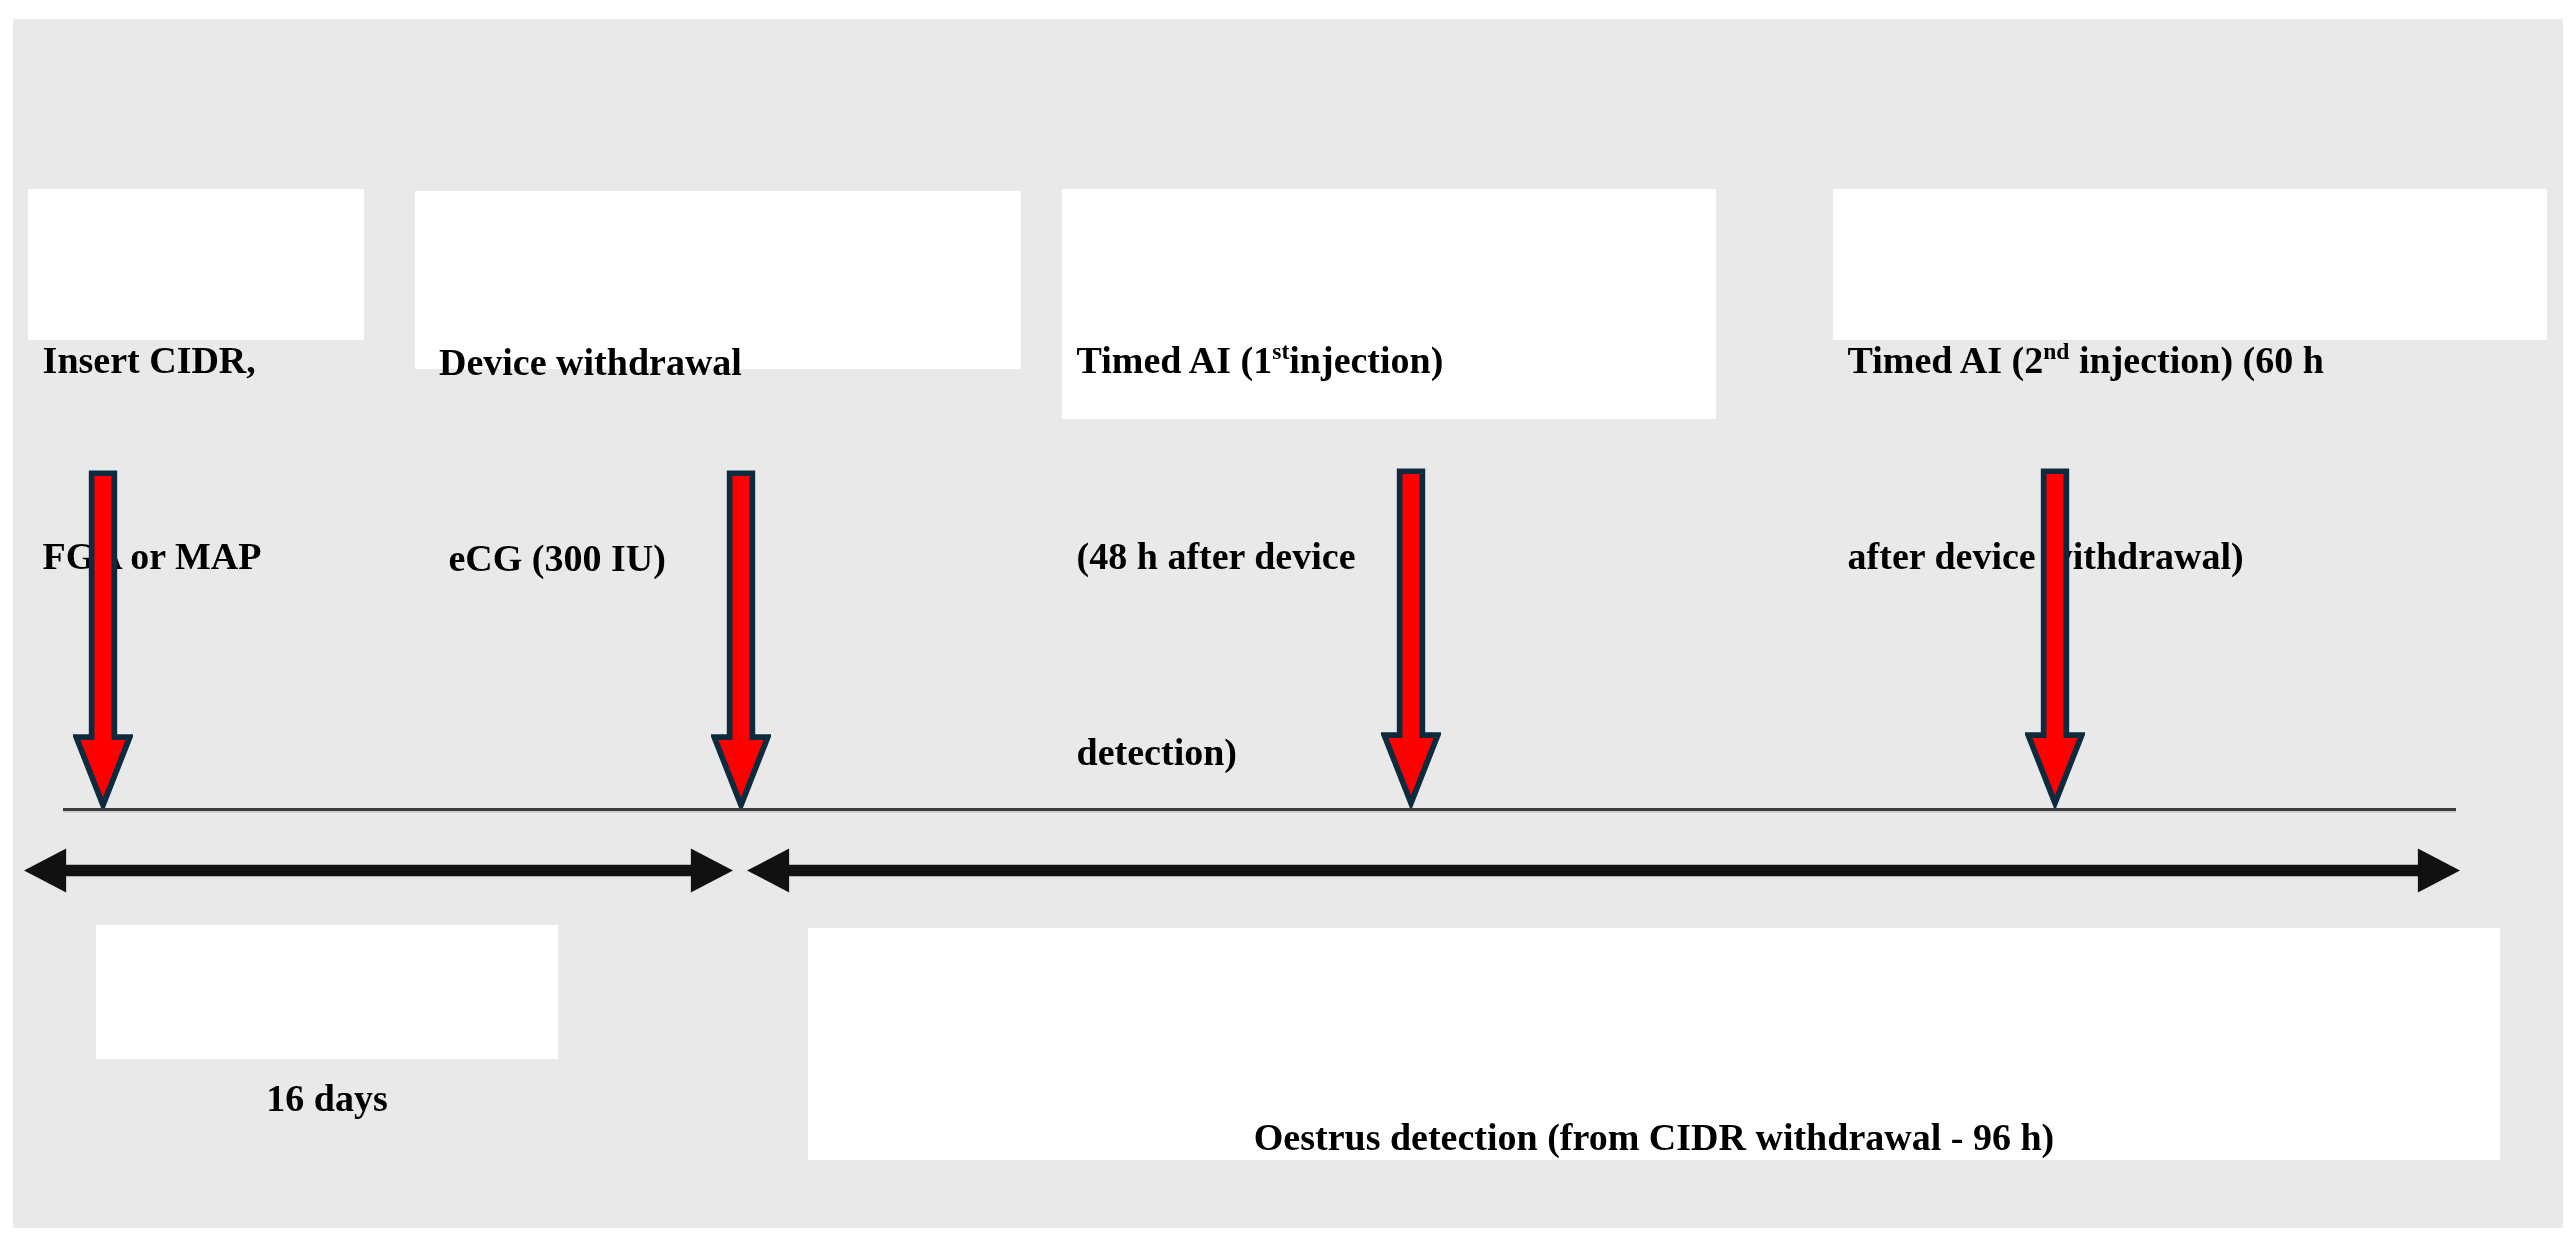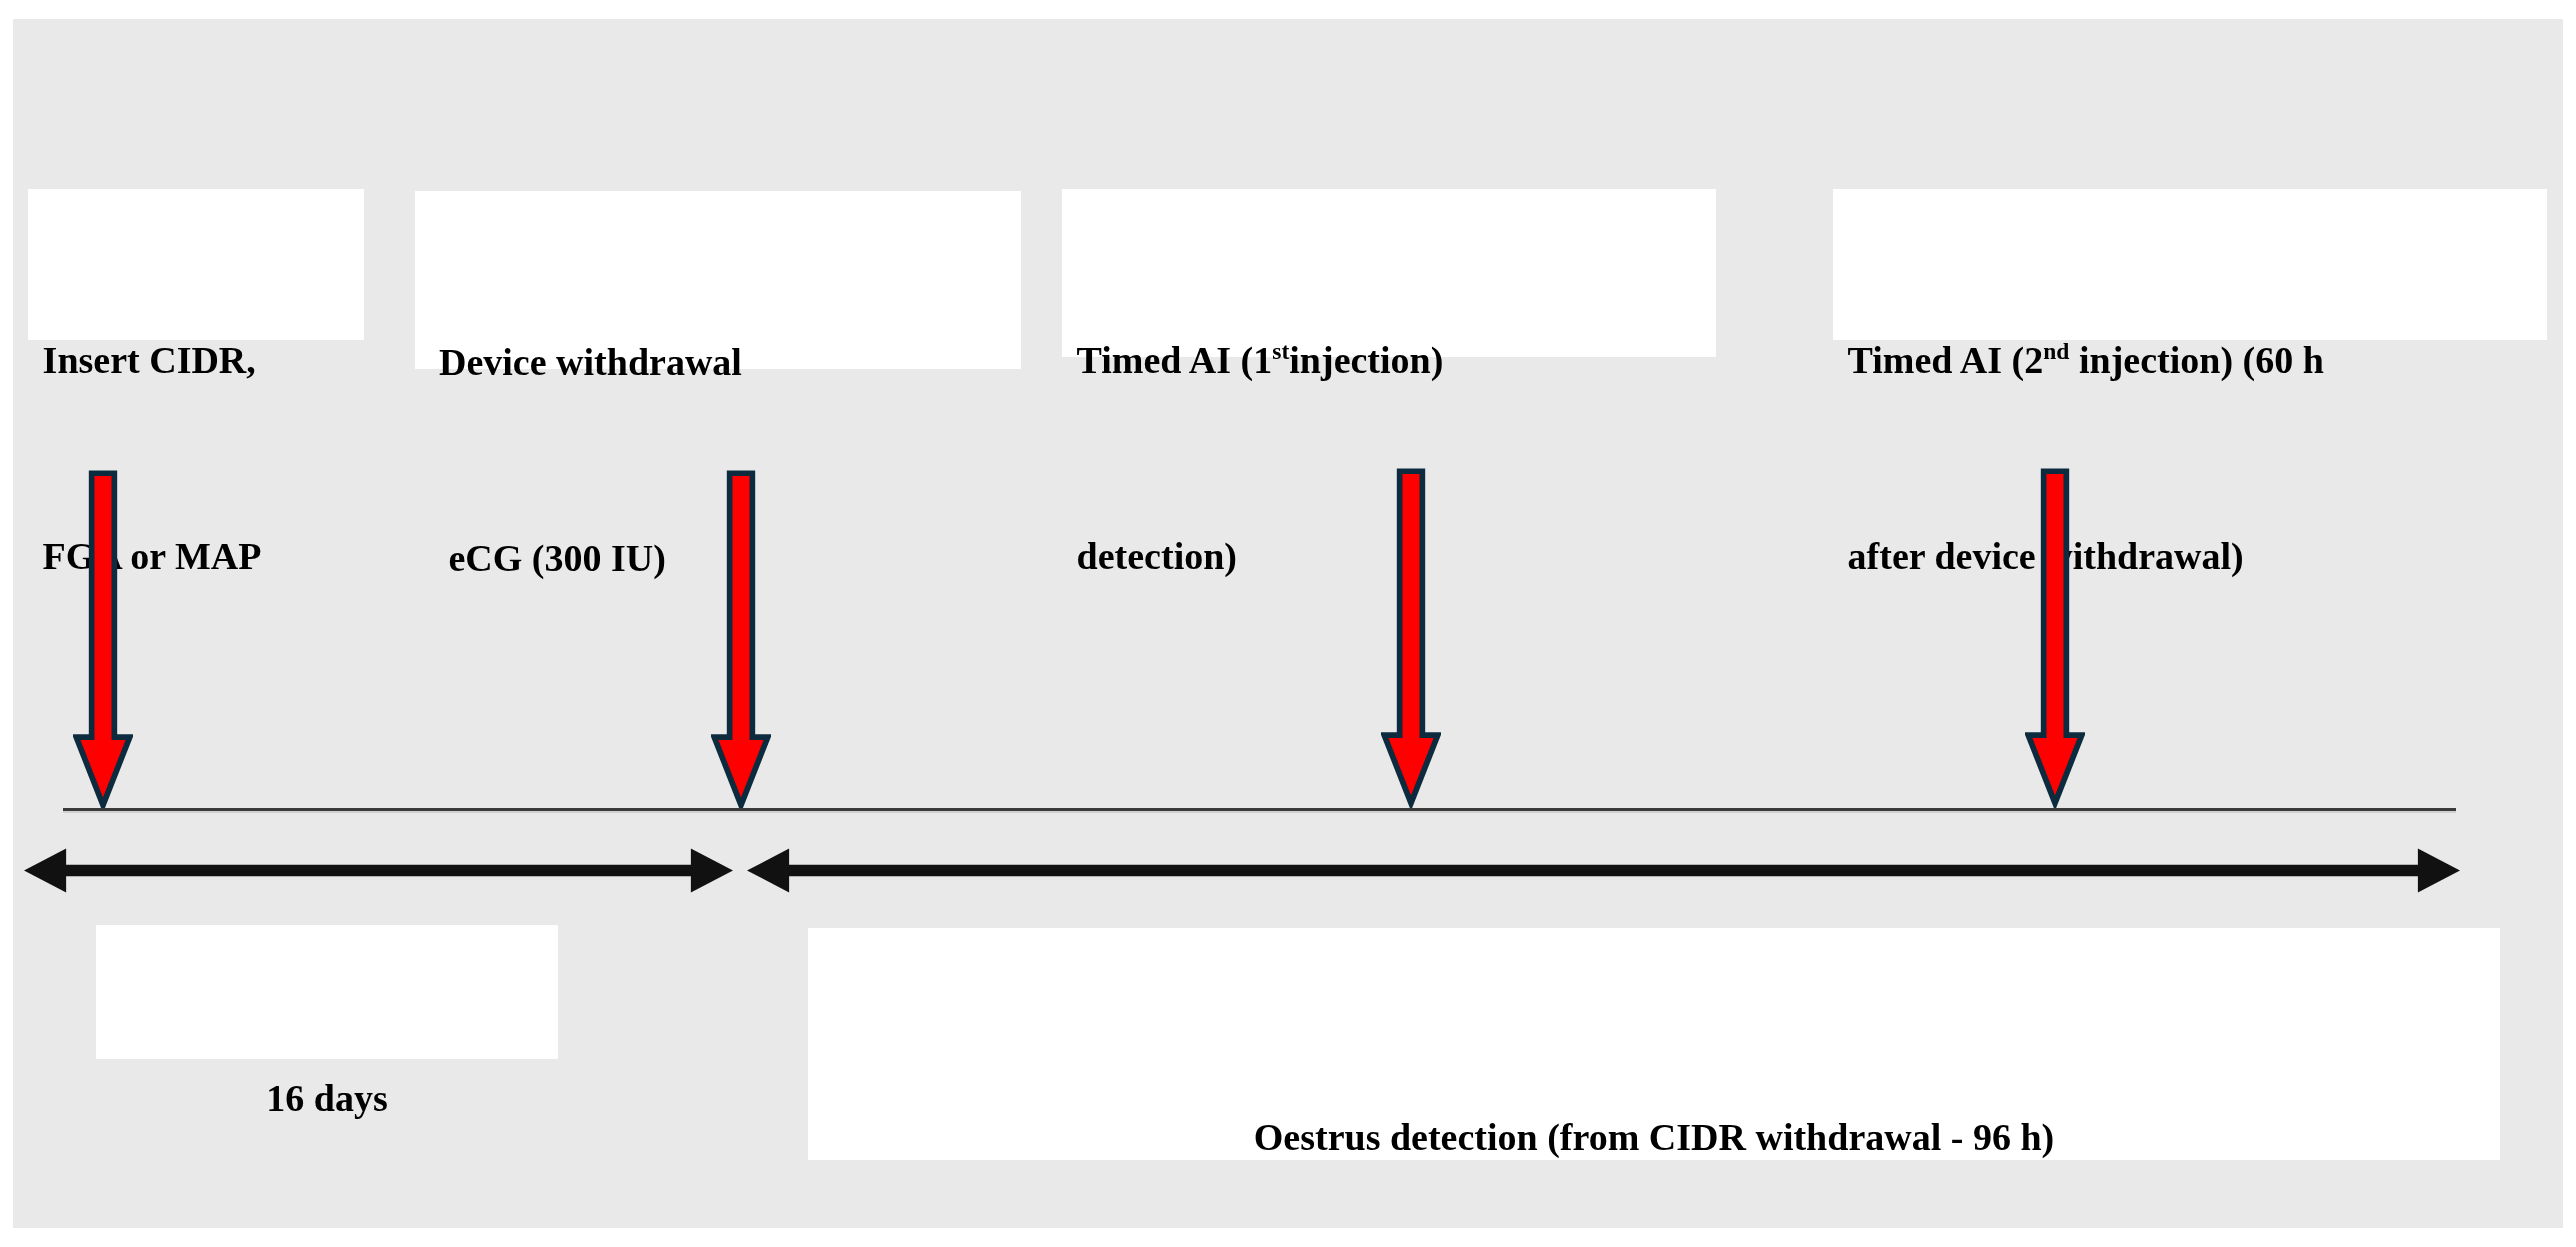--- a/index.html
+++ b/index.html
@@ -87,22 +87,23 @@
   <div class="label-box" style="left:28px; top:189px; width:336px; height:151px;">
     <span class="ln">Insert CIDR,</span>
     <span class="ln">FGA or MAP</span>
   </div>
 
   <div class="label-box" style="left:415px; top:191px; width:606px; height:178px;padding-left:24px;">
     <span class="ln">Device withdrawal</span>
     <span class="ln"> eCG (300 IU)</span>
   </div>
 
-  <div class="label-box" style="left:1062px; top:189px; width:654px; height:168px;">
+  <div class="label-box" style="left:1062px; top:189px; width:654px; height:230px;">
     <span class="ln"><span>Timed AI (1</span><sup>st</sup><span>injection)</span></span>
+    <span class="ln">(48 h after device</span>
     <span class="ln">detection)</span>
   </div>
 
   <div class="label-box" style="left:1804px; top:189px; width:714px; height:151px;margin-left:29px;">
     <span class="ln"><span>Timed AI (2</span><sup>nd</sup><span> injection) (60 h</span></span>
     <span class="ln">after device withdrawal)</span>
   </div>
 
   <div class="red-arrow" style="left:73px; top:470px;">
     <svg viewBox="0 0 74 420" preserveAspectRatio="none">

